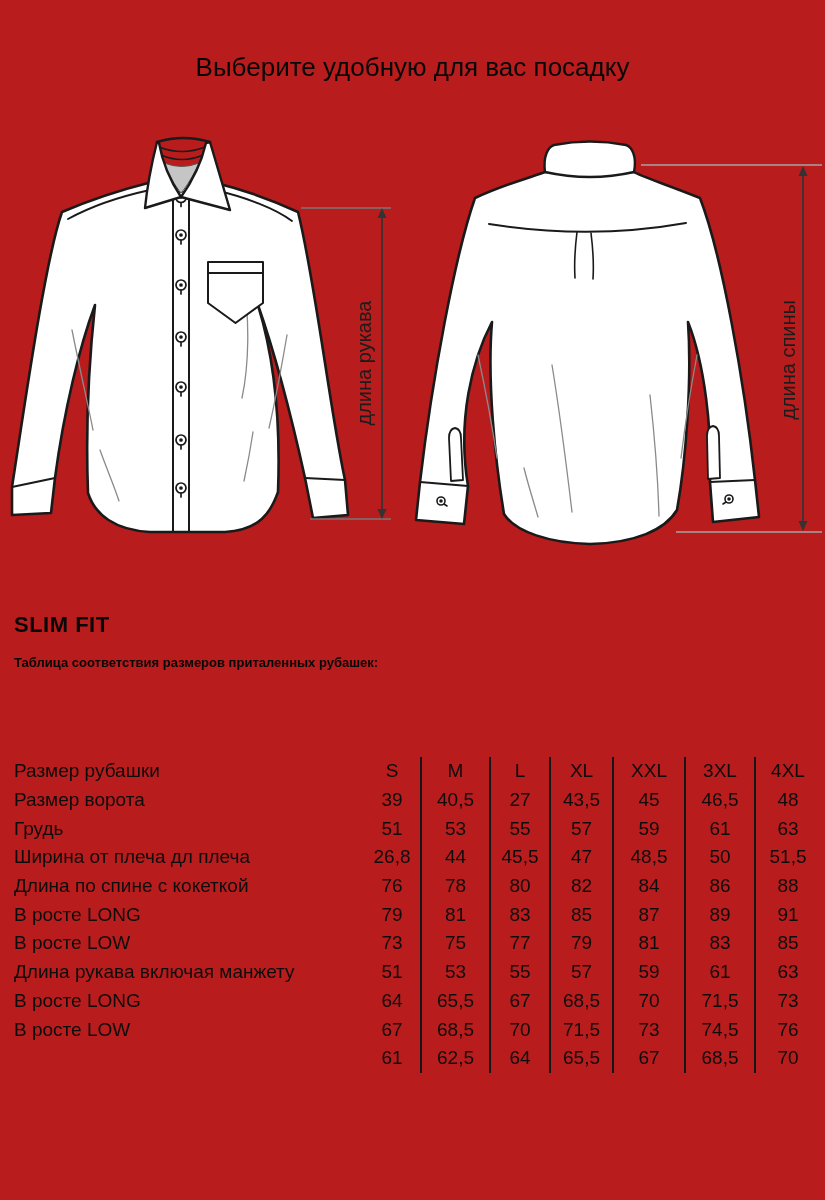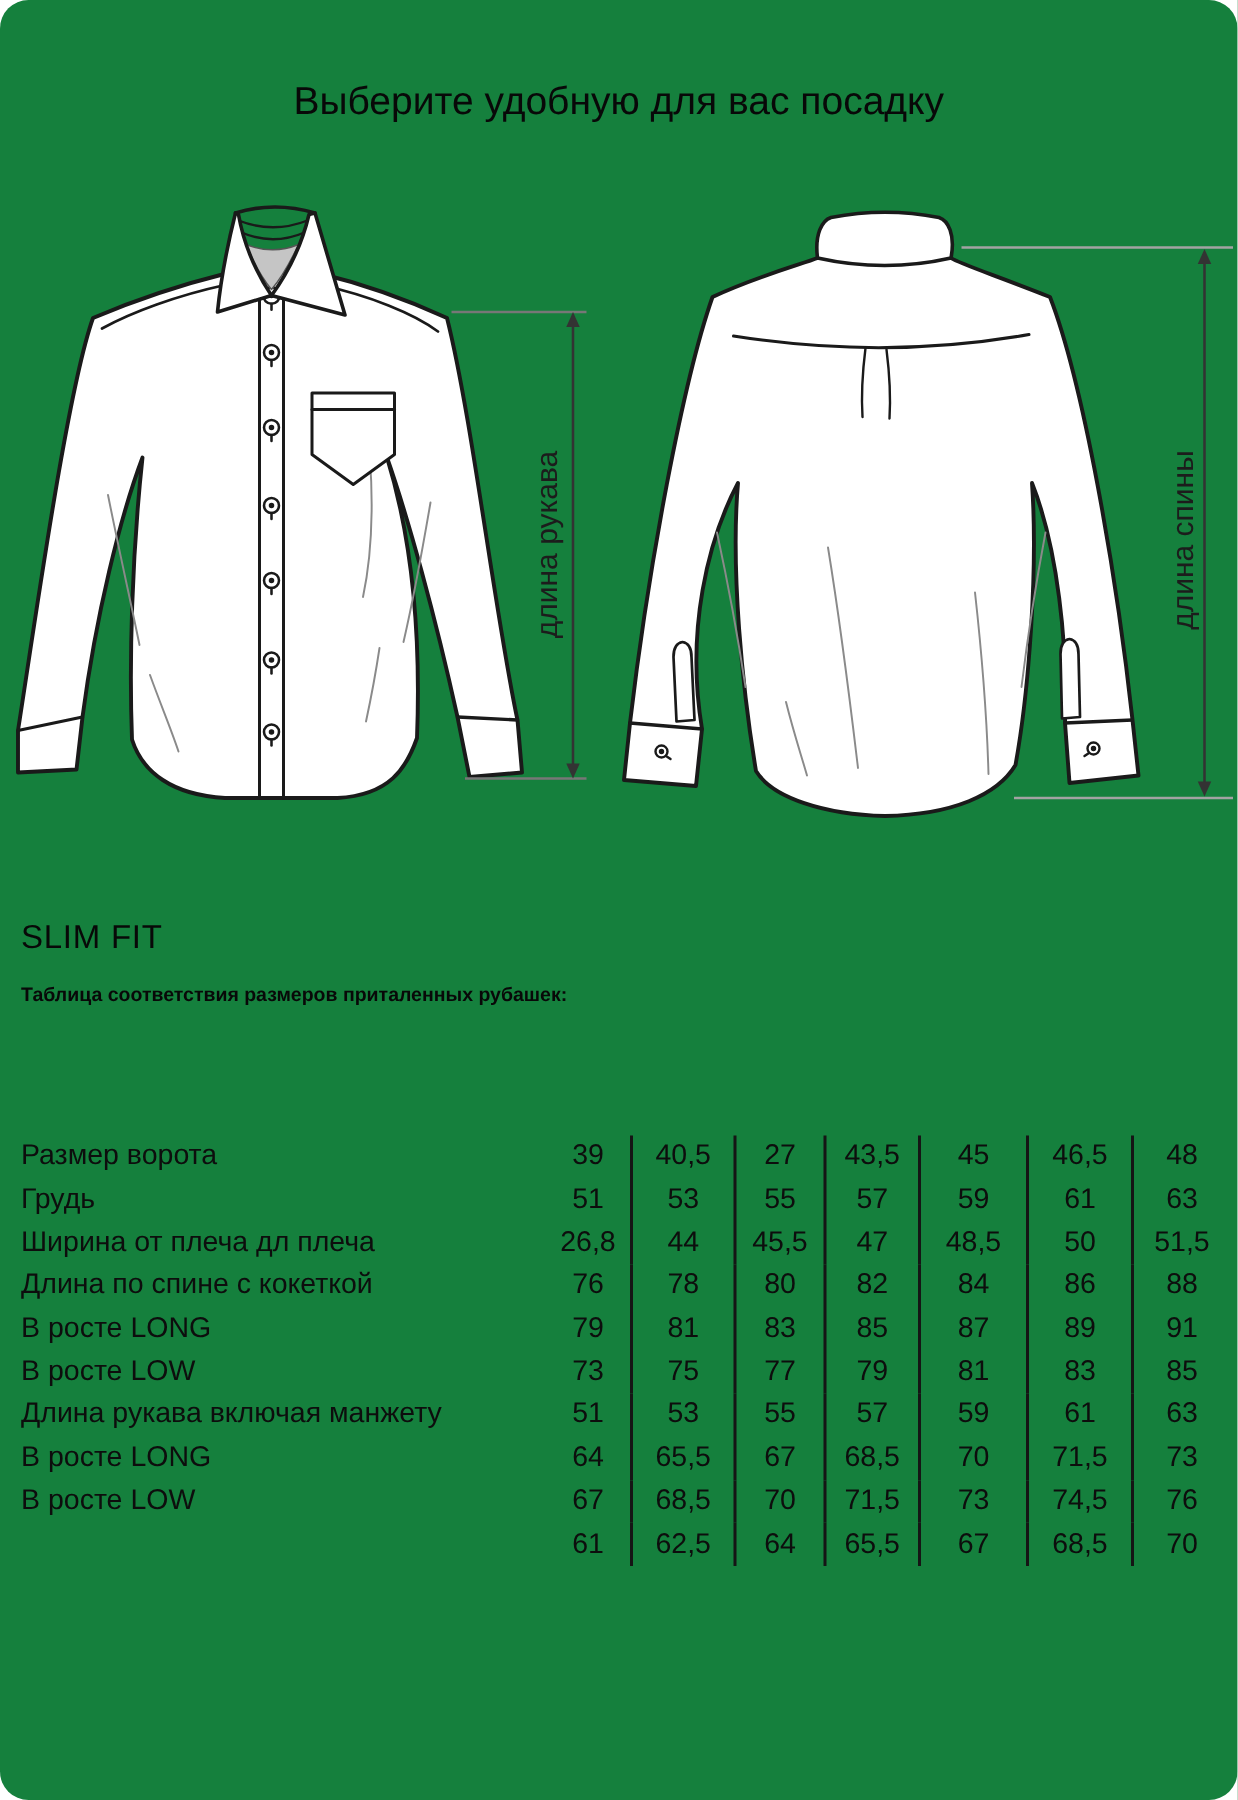--- a/index.html
+++ b/index.html
@@ -1,22 +1,22 @@
 <!DOCTYPE html>
 <html><head>
 <meta charset="utf-8">
 <style>
   html,body{margin:0;padding:0;background:#ffffff;}
-  .page{position:relative;width:825px;height:1200px;background:#15803d;overflow:hidden;
-        font-family:"Liberation Sans", sans-serif;color:#0d0d0d;border-radius:19px;}
+  .page{position:relative;width:825px;height:1200px;background:#b91c1c;overflow:hidden;
+        font-family:"Liberation Sans", sans-serif;color:#0d0d0d;}
   .title{position:absolute;top:52px;left:0;width:825px;text-align:center;
          font-size:26px;font-weight:400;margin:0;color:#080808;}
   .diagram-svg{position:absolute;top:120px;left:0;}
   .slim-heading{position:absolute;top:612px;left:14px;margin:0;font-size:22px;
-                font-weight:400;letter-spacing:0.5px;color:#080808;}
+                font-weight:700;letter-spacing:0.5px;color:#080808;}
   .subtitle{position:absolute;top:655px;left:14px;margin:0;font-size:13px;color:#080808;font-weight:bold;}
   table.size-table{position:absolute;top:757px;left:14px;border-collapse:collapse;
                    table-layout:fixed;width:806px;}
   table.size-table td{height:28.7px;padding:0;font-size:19px;white-space:nowrap;
                       color:#0d0d0d;vertical-align:middle;}
   td.lbl{text-align:left;}
   td.val{text-align:center;border-left:2px solid #151515;}
   td.val.first{border-left:none;}
   svg text{font-family:"Liberation Sans", sans-serif;}
 </style>
@@ -126,20 +126,30 @@
         <col style="width:57px">
         <col style="width:69px">
         <col style="width:60px">
       <col style="width:63px">
         <col style="width:72px">
         <col style="width:70px">
         <col style="width:65px">
     </colgroup>
     <tbody>
         <tr>
+          <td class="lbl">Размер рубашки</td>
+          <td class="val first">S</td>
+          <td class="val">M</td>
+          <td class="val">L</td>
+          <td class="val">XL</td>
+          <td class="val">XXL</td>
+          <td class="val">3XL</td>
+          <td class="val">4XL</td>
+        </tr>
+        <tr>
           <td class="lbl">Размер ворота</td>
           <td class="val first">39</td>
           <td class="val">40,5</td>
           <td class="val">27</td>
           <td class="val">43,5</td>
           <td class="val">45</td>
           <td class="val">46,5</td>
           <td class="val">48</td>
         </tr>
         <tr>

